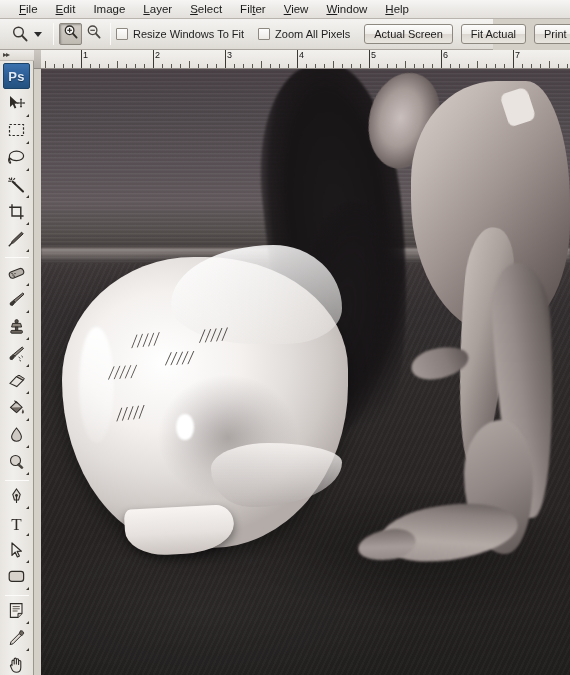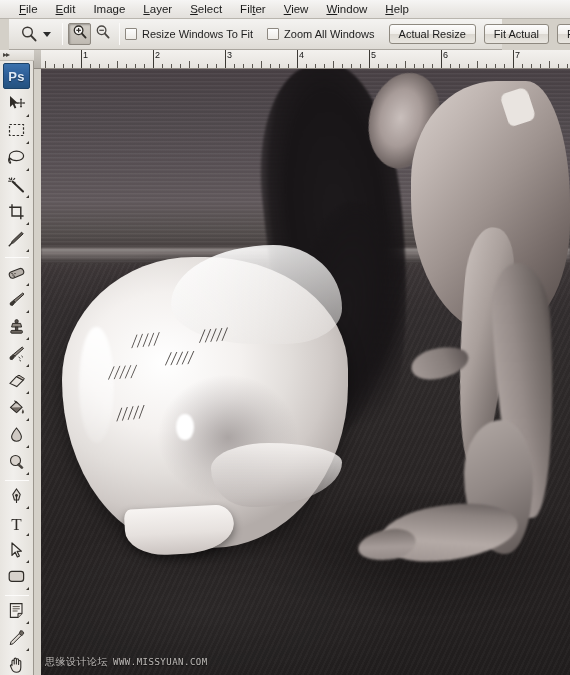--- a/index.html
+++ b/index.html
@@ -23,21 +23,21 @@
   .menu-item {
     font-size: 11.5px; color: #1b1b1b;
     padding: 2px 9px 2px 9px;
     cursor: default; white-space: nowrap;
     line-height: 13px;
   }
   .menu-item .ak { text-decoration: underline; }
 
   
   .optionsbar {
-    position: absolute; top: 19px; left: 9px;
+    position: absolute; top: 19px; left: 0;
     width: 493px; height: 31px;
     background: linear-gradient(to bottom, #f4f3f1 0%, #e9e7e3 55%, #dedbd5 100%);
     border-bottom: 1px solid #a9a59e;
     display: flex; align-items: center;
   }
   .grip {
     width: 7px; height: 26px; margin-left: 2px; margin-right: 3px;
     background-image: repeating-linear-gradient(to bottom, #ffffff 0 1px, #9b968e 1px 2px, transparent 2px 4px);
     opacity: .75;
   }
@@ -438,24 +438,24 @@
 
     <div class="vsep"></div>
 
     <div class="chkwrap">
       <span class="chk"></span>
       <span class="chklabel">Resize Windows To Fit</span>
     </div>
 
     <div class="chkwrap">
       <span class="chk"></span>
-      <span class="chklabel">Zoom All Windows</span>
+      <span class="chklabel">Zoom All Pixels</span>
     </div>
 
-    <div class="pbtn">Actual Resize</div>
+    <div class="pbtn">Actual Screen</div>
     <div class="pbtn">Fit Actual</div>
     <div class="pbtn">Print Size</div>
   </div>
 
   <div class="ruler-corner"></div>
   <div class="ruler-h" id="ruler">
       <i class="rtick mid" style="left: 4px;"></i>
       <i class="rtick minor" style="left: 13px;"></i>
       <i class="rtick minor" style="left: 22px;"></i>
       <i class="rtick minor" style="left: 31px;"></i>
@@ -551,23 +551,20 @@
         <div class="shard"></div>
 
         <div class="tally" style="left:24%; top:27%; transform:rotate(-6deg);">╱╱╱╱╱</div>
         <div class="tally" style="left:16%; top:38%; transform:rotate(-4deg);">╱╱╱╱╱</div>
         <div class="tally" style="left:36%; top:33%; transform:rotate(-3deg);">╱╱╱╱╱</div>
         <div class="tally" style="left:48%; top:25%; transform:rotate(-5deg);">╱╱╱╱╱</div>
         <div class="tally" style="left:19%; top:52%; transform:rotate(-7deg);">╱╱╱╱╱</div>
       </div>
     </div>
 
-    <div class="watermark">
-      <span class="cn">思缘设计论坛</span><span class="url">WWW.MISSYUAN.COM</span>
-    </div>
   </div>
 
   <div class="toolpanel">
     <div class="tool-handle">
       <span class="dbl-arrow">▸▸</span>
     </div>
 
     <div class="ps-logo">Ps</div>
 
     <div class="tool-list">

